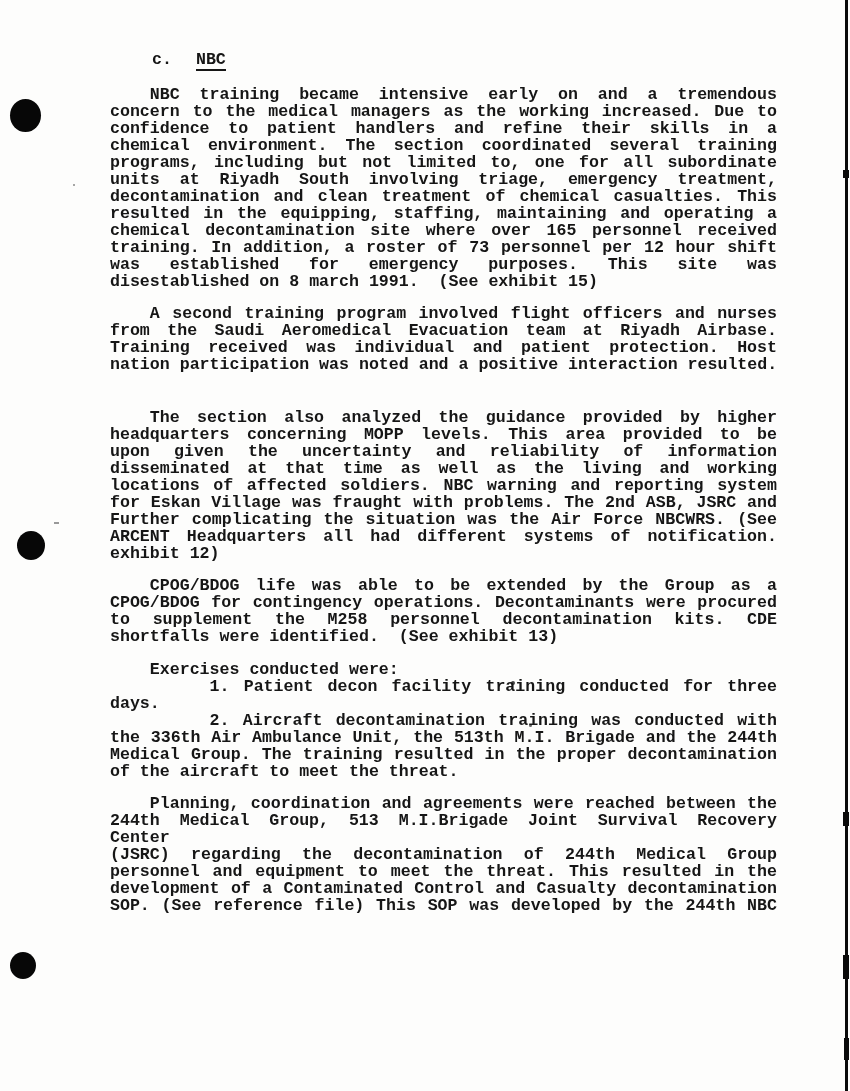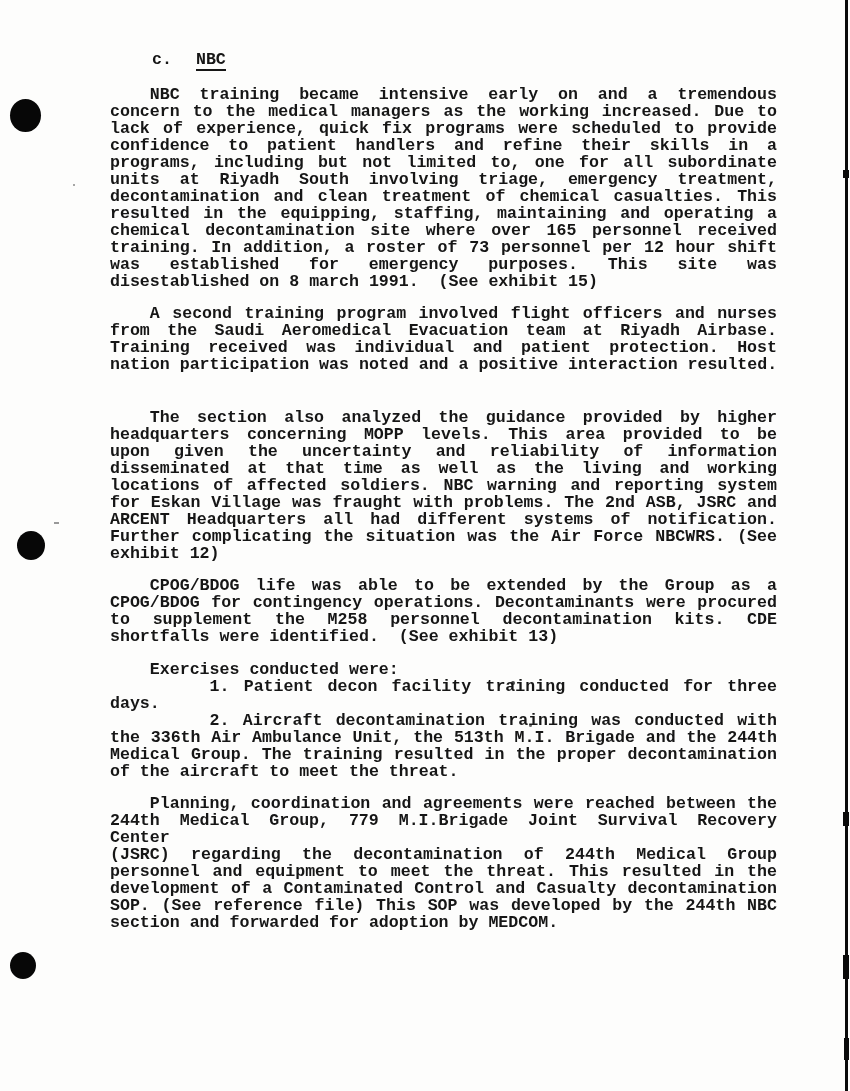--- a/index.html
+++ b/index.html
@@ -98,22 +98,22 @@
   <div class="speck speck2"></div>
   <div class="speck speck3"></div>
   <div class="speck speck4"></div>
 
   <div class="doc">
     <div class="heading"><span class="h-num">c.</span><span class="h-title">NBC</span></div>
     <div>
         <div class="para">
           <div class="line j" style="text-indent: 4ch;">NBC training became intensive early on and a tremendous</div>
           <div class="line j">concern to the medical managers as the working increased.  Due to</div>
-          <div class="line j">lack of experience, quick fix programs were scheduled to provide</div>
           <div class="line j">confidence to patient handlers and refine their skills in a</div>
+          <div class="line j">chemical environment.  The section coordinated several training</div>
           <div class="line j">programs, including but not limited to, one for all subordinate</div>
           <div class="line j">units at Riyadh South involving triage, emergency treatment,</div>
           <div class="line j">decontamination and clean treatment of chemical casualties.  This</div>
           <div class="line j">resulted in the equipping, staffing, maintaining and operating a</div>
           <div class="line j">chemical decontamination site where over 165 personnel received</div>
           <div class="line j">training.  In addition, a roster of 73 personnel per 12 hour shift</div>
           <div class="line j">was established for emergency purposes.  This site was</div>
           <div class="line l">disestablished on 8 march 1991.  (See exhibit 15)</div>
         </div>
         <div class="para">
@@ -122,44 +122,43 @@
           <div class="line j">Training received was individual and patient protection.  Host</div>
           <div class="line l">nation participation was noted and a positive interaction resulted.</div>
         </div>
         <div class="para">
           <div class="line j" style="text-indent: 4ch; margin-top: 36px;">The section also analyzed the guidance provided by higher</div>
           <div class="line j">headquarters concerning MOPP levels.  This area provided to be</div>
           <div class="line j">upon given the uncertainty and reliability of information</div>
           <div class="line j">disseminated at that time as well as the living and working</div>
           <div class="line j">locations of affected soldiers.  NBC warning and reporting system</div>
           <div class="line j">for Eskan Village was fraught with problems.  The 2nd ASB, JSRC and</div>
+          <div class="line j">Further complicating the situation was the Air Force NBCWRS.  (See</div>
           <div class="line j">ARCENT Headquarters all had different systems of notification.</div>
-          <div class="line j">Further complicating the situation was the Air Force NBCWRS.  (See</div>
           <div class="line l">exhibit 12)</div>
         </div>
         <div class="para">
           <div class="line j" style="text-indent: 4ch;">CPOG/BDOG life was able to be extended by the Group as a</div>
           <div class="line j">CPOG/BDOG for contingency operations.  Decontaminants were procured</div>
           <div class="line j">to supplement the M258 personnel decontamination kits.  CDE</div>
           <div class="line l">shortfalls were identified.  (See exhibit 13)</div>
         </div>
         <div class="para">
           <div class="line l" style="text-indent: 4ch; margin-top: 16px;">Exercises conducted were:</div>
           <div class="line j" style="text-indent: 10ch;">1.  Patient decon facility training conducted for three</div>
           <div class="line l">days.</div>
           <div class="line j" style="text-indent: 10ch;">2.  Aircraft decontamination training was conducted with</div>
           <div class="line j">the 336th Air Ambulance Unit, the 513th M.I. Brigade and the 244th</div>
           <div class="line j">Medical Group.  The training resulted in the proper decontamination</div>
           <div class="line l">of the aircraft to meet the threat.</div>
         </div>
         <div class="para">
           <div class="line j" style="text-indent: 4ch;">Planning, coordination and agreements were reached between the</div>
-          <div class="line j">244th Medical Group, 779 M.I.Brigade Joint Survival Recovery Center</div>
+          <div class="line j">244th Medical Group, 513 M.I.Brigade Joint Survival Recovery Center</div>
           <div class="line j">(JSRC) regarding the decontamination of 244th Medical Group</div>
           <div class="line j">personnel and equipment to meet the threat.  This resulted in the</div>
           <div class="line j">development of a Contaminated Control and Casualty decontamination</div>
           <div class="line j">SOP.  (See reference file)  This SOP was developed by the 244th NBC</div>
-          <div class="line l">section and forwarded for adoption by MEDCOM.</div>
         </div>
       </div>
   </div>
 
 </div>
 
 </body></html>

